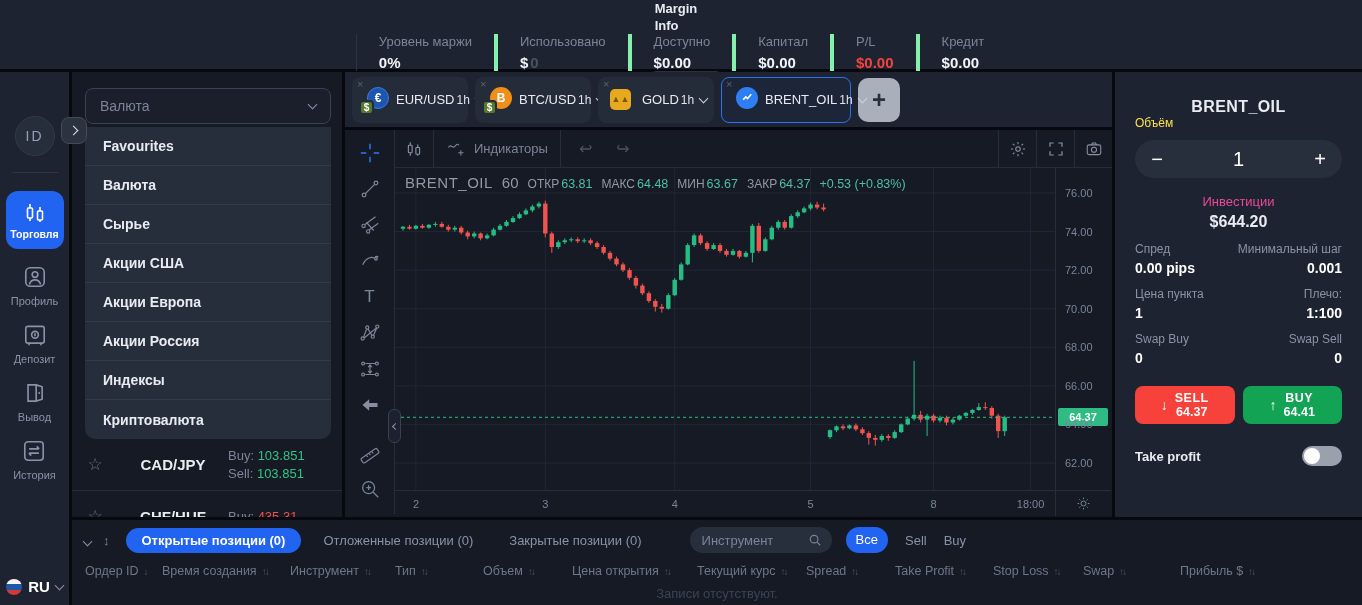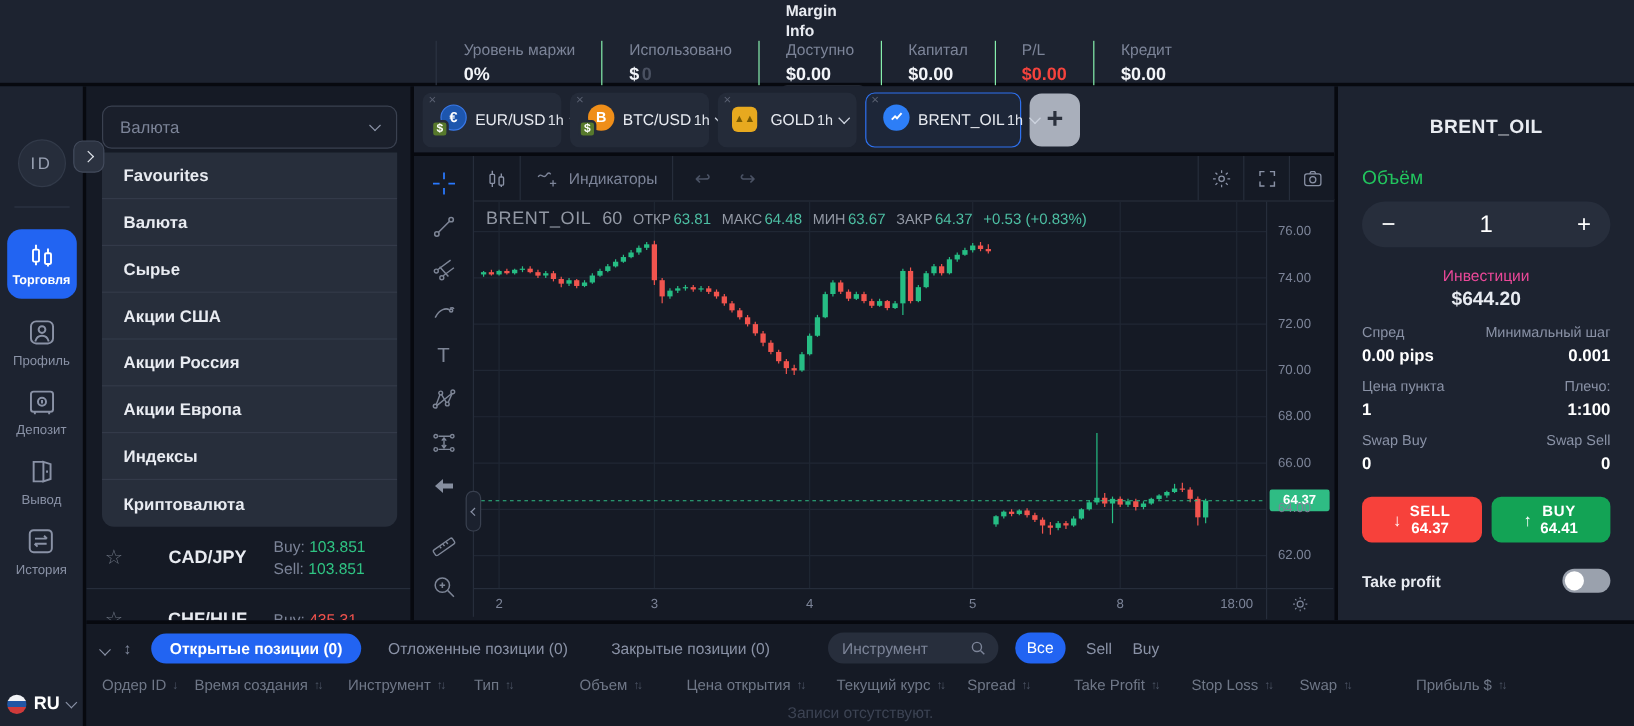--- a/index.html
+++ b/index.html
@@ -6,21 +6,21 @@
   html,body { background:#07090f; }
   #app { position:relative; width:1362px; height:605px; background:#151a25;
          font-family:"Liberation Sans", sans-serif; color:#e8ebf1; overflow:hidden; }
 
   
   .topbar { position:absolute; left:0; top:0; width:1362px; height:72px; background:#1d2330;
             border-bottom:3px solid #07090f; display:flex; align-items:center;flex-direction:column; }
   .brand-space { width:64px; height:100%; }
   .margininfo { font-size:13px; font-weight:bold; line-height:17px; padding:0 14px 0 4px; }
   .stats { display:flex; align-items:center; height:40px; }
-  .stat { padding:0 22px; border-left:1px solid #86efac; }
+  .stat { padding:0 22px; border-left:4px solid #86efac; }
   .stat:first-child { border-left:1px solid #2c3342; }
   .stat-label { font-size:13px; color:#7c8498; margin-bottom:5px; white-space:nowrap; }
   .stat-value { font-size:15px; font-weight:bold; color:#f2f4f8; }
   .stat-value.red { color:#f5433d; }
   .stat-value .dim { color:#4a5161; margin-left:2px; }
   .balance-box { margin-left:10px; background:#2b303d; border-radius:6px; padding:6px 14px 8px; }
   .balance-box .stat-label { color:#8b93a7; }
   .balance-box .stat-value { font-size:17px; }
   .top-right { margin-left:auto; display:flex; align-items:center; gap:14px; padding-right:14px; }
   .usd-select { display:flex; align-items:center; gap:26px; border:1px solid #737373; border-radius:8px;
@@ -134,21 +134,21 @@
            font-size:11px; color:#7c8498; }
   .taxis-label { position:absolute; top:7px; width:34px; text-align:center; }
   .axis-corner { position:absolute; left:660px; top:322px; width:56px; height:26px; border-top:1px solid #262d3b;
                  border-left:1px solid #262d3b; display:flex; align-items:center; justify-content:center;
                  color:#7c8498; }
 
   
   .orderpanel { position:absolute; left:1112px; top:72px; width:250px; height:445px; background:#1d2330;
                 border-left:3px solid #07090f; padding:0 20px; }
   .op-title { margin-top:26px; text-align:center; font-size:16px; font-weight:bold; letter-spacing:.4px; }
-  .op-vol-label { margin-top:24px; font-size:16px; color:#22c55e; }
+  .op-vol-label { font-size:12px; color:#fde047; }
   .stepper { margin-top:10px; height:38px; background:#272e3c; border-radius:20px; display:flex;
              align-items:center; }
   .step-btn { width:44px; text-align:center; font-size:20px; color:#fff; cursor:pointer; }
   .step-value { flex:1; text-align:center; font-size:20px; color:#fff; }
   .op-inv-label { margin-top:16px; text-align:center; font-size:13px; color:#ec4899; }
   .op-inv-value { margin-top:4px; text-align:center; font-size:16px; font-weight:bold; }
   .op-grid-row { margin-top:11px; display:flex; justify-content:space-between; }
   .op-cell .fl { font-size:12px; color:#8a92a6; margin-bottom:4px; }
   .op-cell .fv { font-size:14px; font-weight:bold; color:#fff; }
   .op-cell.right { text-align:right; }
@@ -318,22 +318,22 @@
   <section class="watchlist">
     <div class="wl-select">
       <span>Валюта</span>
       <span class="chev"></span>
     </div>
     <div class="wl-list">
         <div class="wl-row">Favourites</div>
         <div class="wl-row">Валюта</div>
         <div class="wl-row">Сырье</div>
         <div class="wl-row">Акции США</div>
+        <div class="wl-row">Акции Европа</div>
         <div class="wl-row">Акции Россия</div>
-        <div class="wl-row">Акции Европа</div>
         <div class="wl-row">Индексы</div>
         <div class="wl-row">Криптовалюта</div>
       </div>
     <div>
         <div class="quote-row">
      <span class="quote-star">☆</span>
      <span class="quote-symbol">CAD/JPY</span>
      <span class="quote-prices">
        <div><span class="lbl">Buy: </span><span class="q-green">103.851</span></div>
        <div><span class="lbl">Sell: </span><span class="q-green">103.851</span></div>

